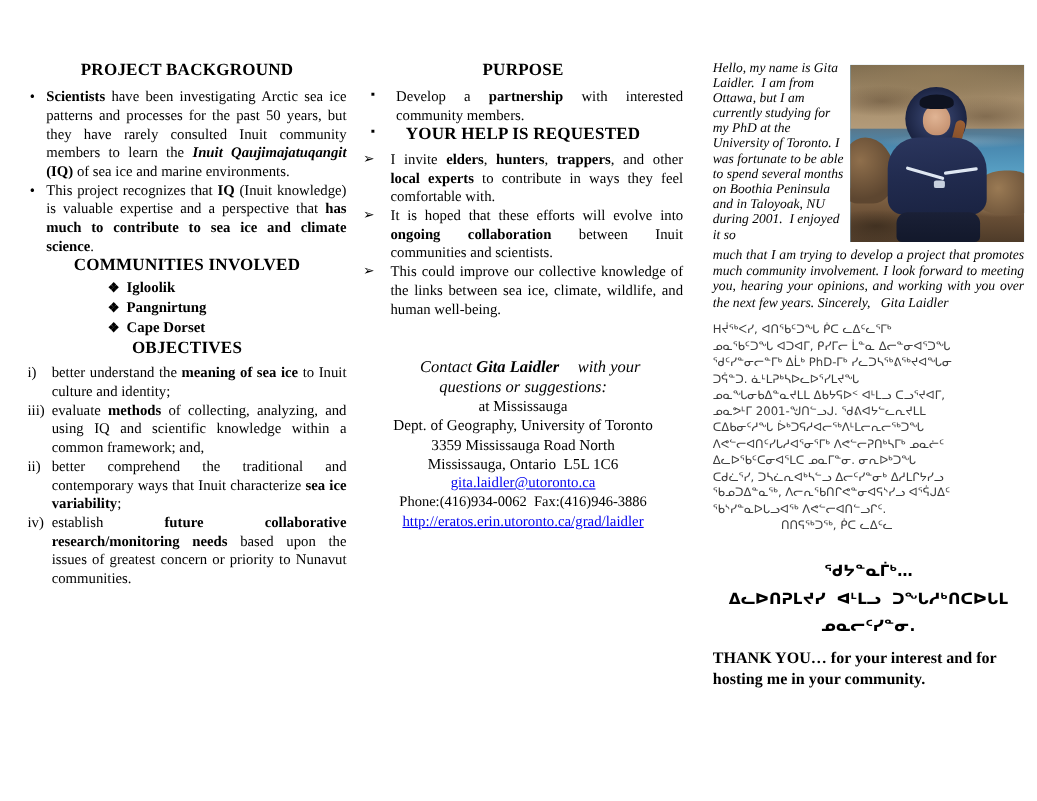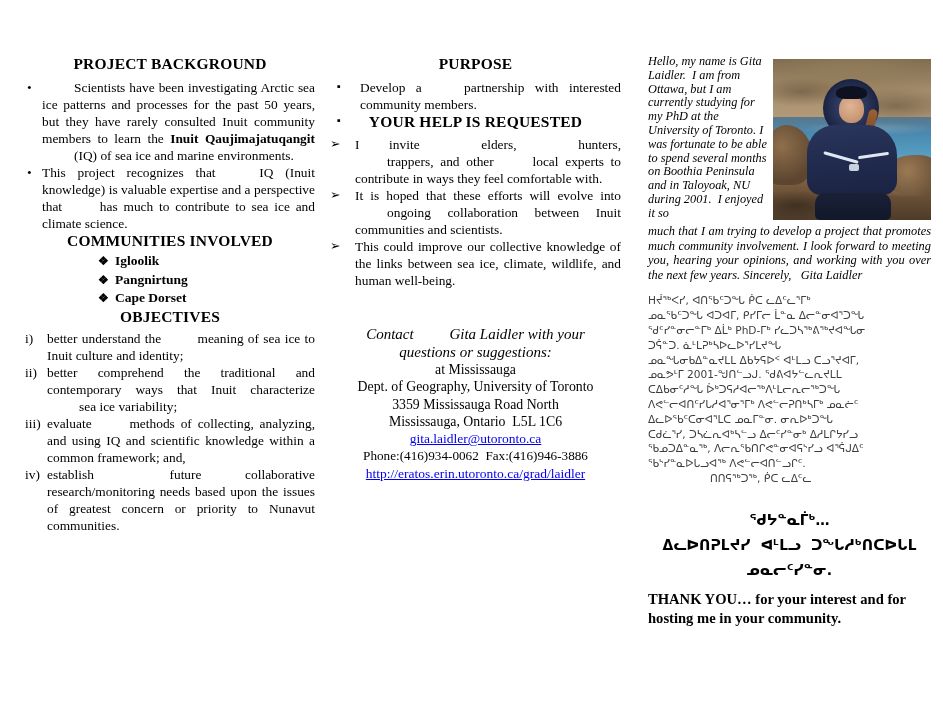--- a/index.html
+++ b/index.html
@@ -75,23 +75,23 @@
 
   .intro-narrow{margin:0;font-style:italic;font-size:12.3px;line-height:13.8px;text-align:left;}
   .intro-wide{margin:2px 0 0 0;clear:right;font-style:italic;font-size:12.4px;line-height:14.6px;text-align:justify;}
   .syll{margin-top:11px;font-family:"DejaVu Sans",sans-serif;font-size:10.6px;line-height:14.8px;
         color:#3d3d3d;white-space:pre-line;}
   .syll-sig{padding-left:62px;font-family:"DejaVu Sans",sans-serif;font-size:10.6px;line-height:15px;color:#3d3d3d;}
   .closing{margin-top:22px;}
   .closing div{font-family:"DejaVu Sans",sans-serif;font-weight:700;font-size:14px;line-height:25px;word-spacing:5px;text-align:center;}
   .thankyou{margin:7px 0 0 0;width:268px;font-weight:700;font-size:14.6px;line-height:19.5px;}
 
-  .run-b{font-weight:400;margin-left:32px;}
-  .run-i{}
-  .run-bi{font-weight:700;}
+  .run-b{font-weight:700;}
+  .run-i{margin-left:13px;}
+  .run-bi{font-weight:700;font-style:italic;}
 </style>
 </head>
 <body>
 
 <div class="page">
 
   <section class="col col1">
     <h2 class="sec">PROJECT BACKGROUND</h2>
     <div class="blist">
       <div class="b-item">
@@ -120,26 +120,26 @@
       </div>
     </div>
 
     <h2 class="sec h-obj">OBJECTIVES</h2>
     <div class="olist">
       <div class="o-item">
         <span class="num">i)</span>
         <span><span>better understand the </span><span class="run-b">meaning of sea ice</span><span> to Inuit culture and identity;</span></span>
       </div>
       <div class="o-item">
+        <span class="num">iii)</span>
+        <span><span>evaluate </span><span class="run-b">methods</span><span> of collecting, analyzing, and using IQ and scientific knowledge within a common framework; and,</span></span>
+      </div>
+      <div class="o-item">
         <span class="num">ii)</span>
         <span><span>better comprehend the traditional and contemporary ways that Inuit characterize </span><span class="run-b">sea ice variability</span><span>;</span></span>
-      </div>
-      <div class="o-item">
-        <span class="num">iii)</span>
-        <span><span>evaluate </span><span class="run-b">methods</span><span> of collecting, analyzing, and using IQ and scientific knowledge within a common framework; and,</span></span>
       </div>
       <div class="o-item">
         <span class="num">iv)</span>
         <span><span>establish </span><span class="run-b">future collaborative research/monitoring needs</span><span> based upon the issues of greatest concern or priority to Nunavut communities.</span></span>
       </div>
     </div>
   </section>
 
   <section class="col col2">
     <h2 class="sec">PURPOSE</h2>

